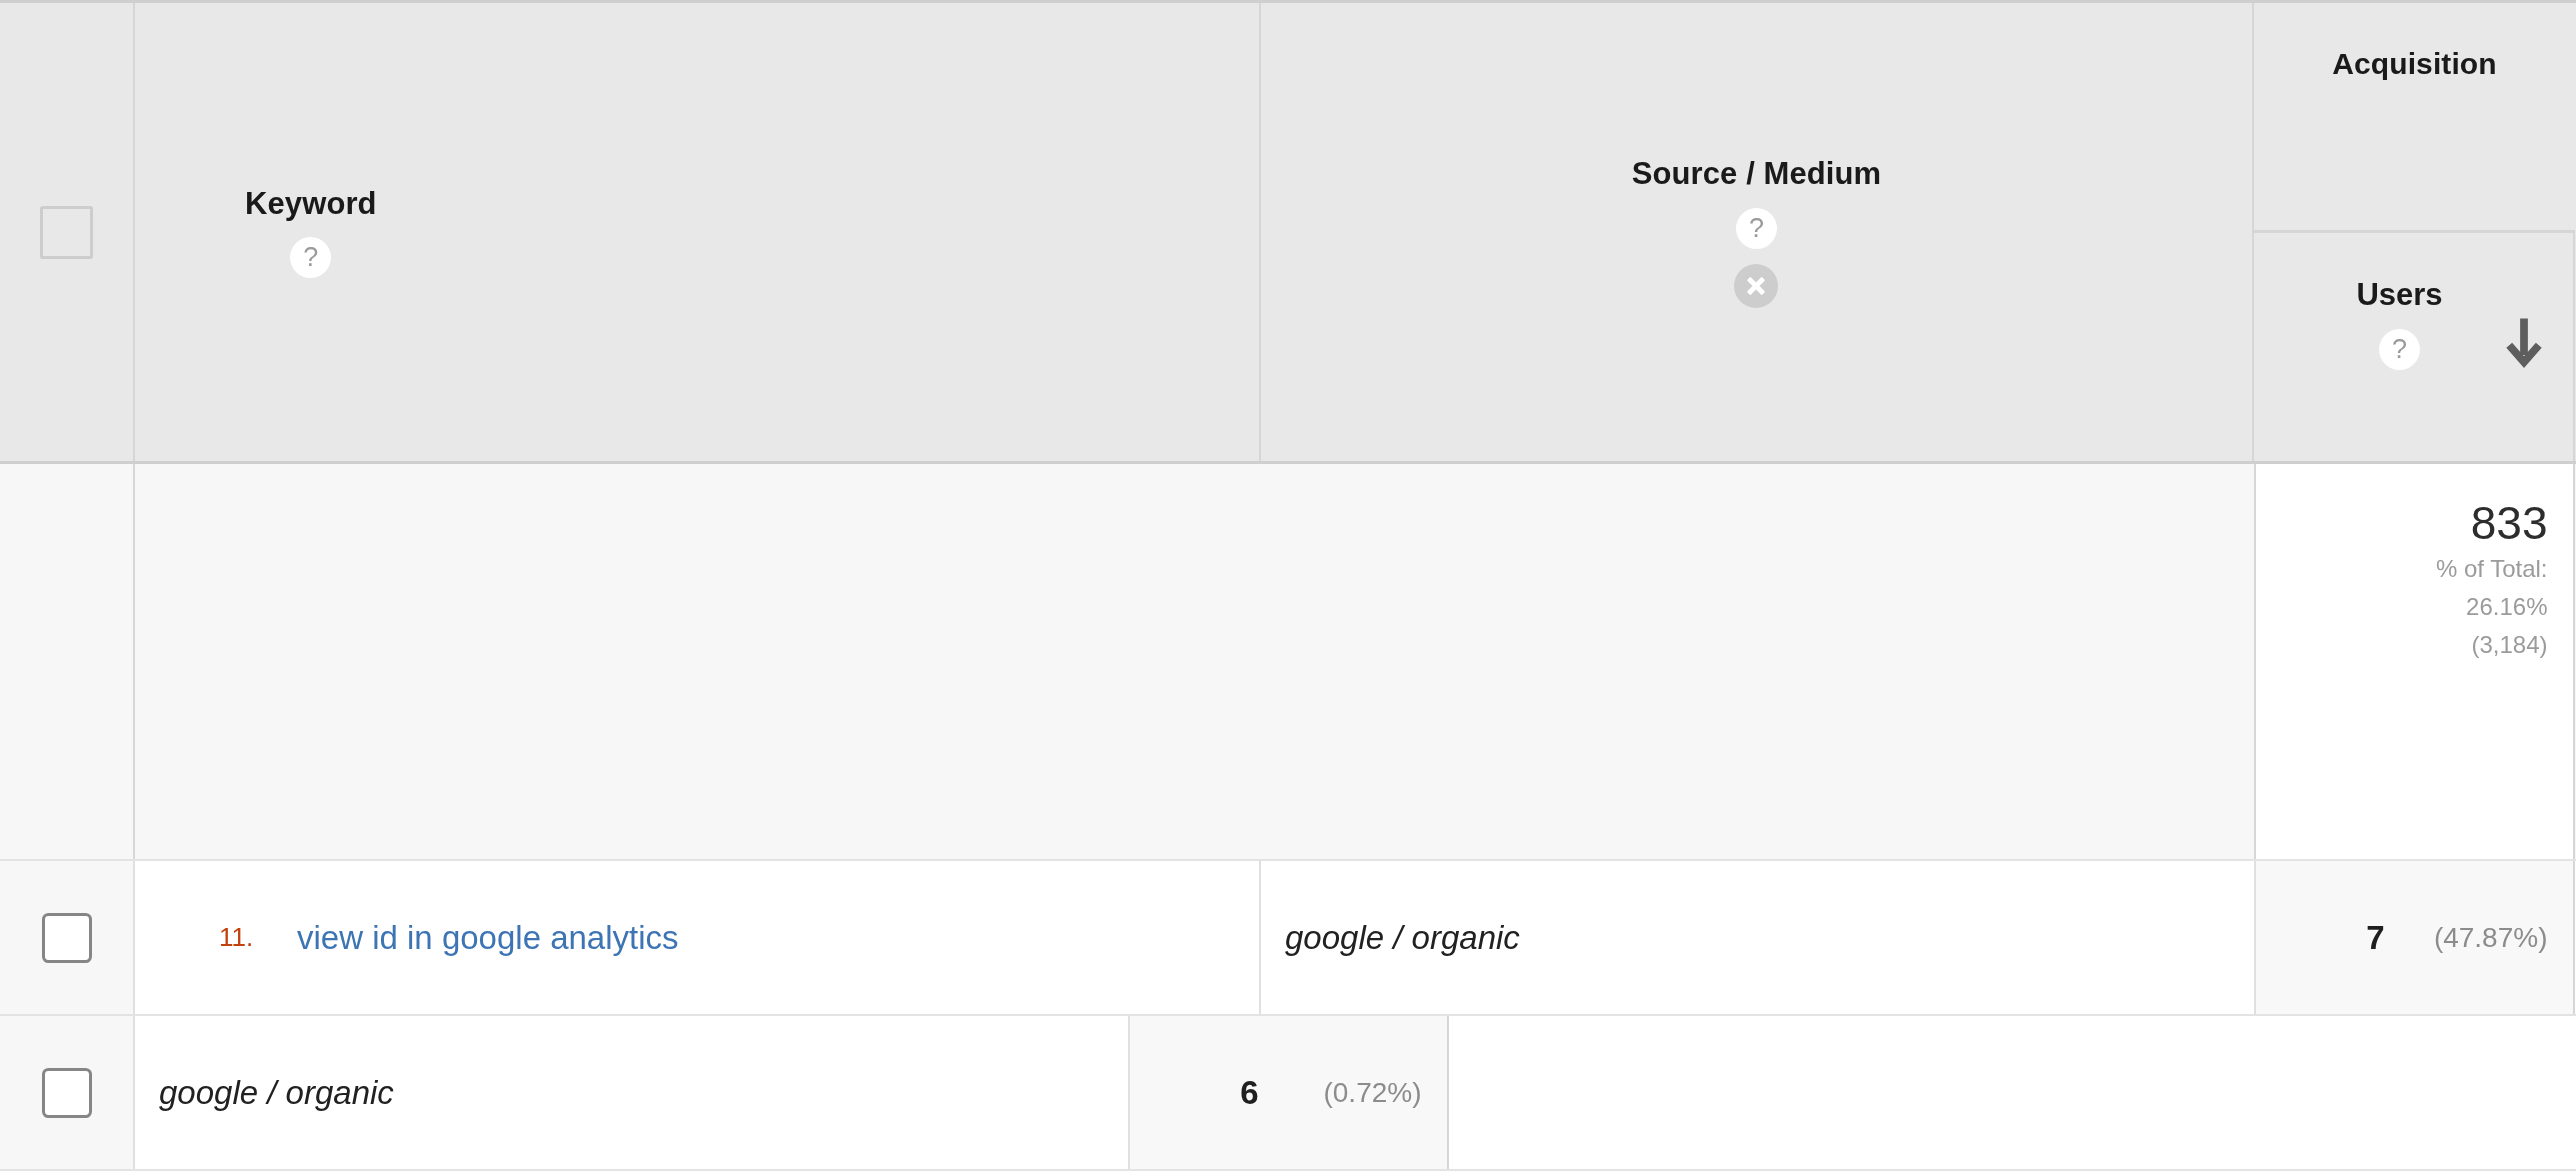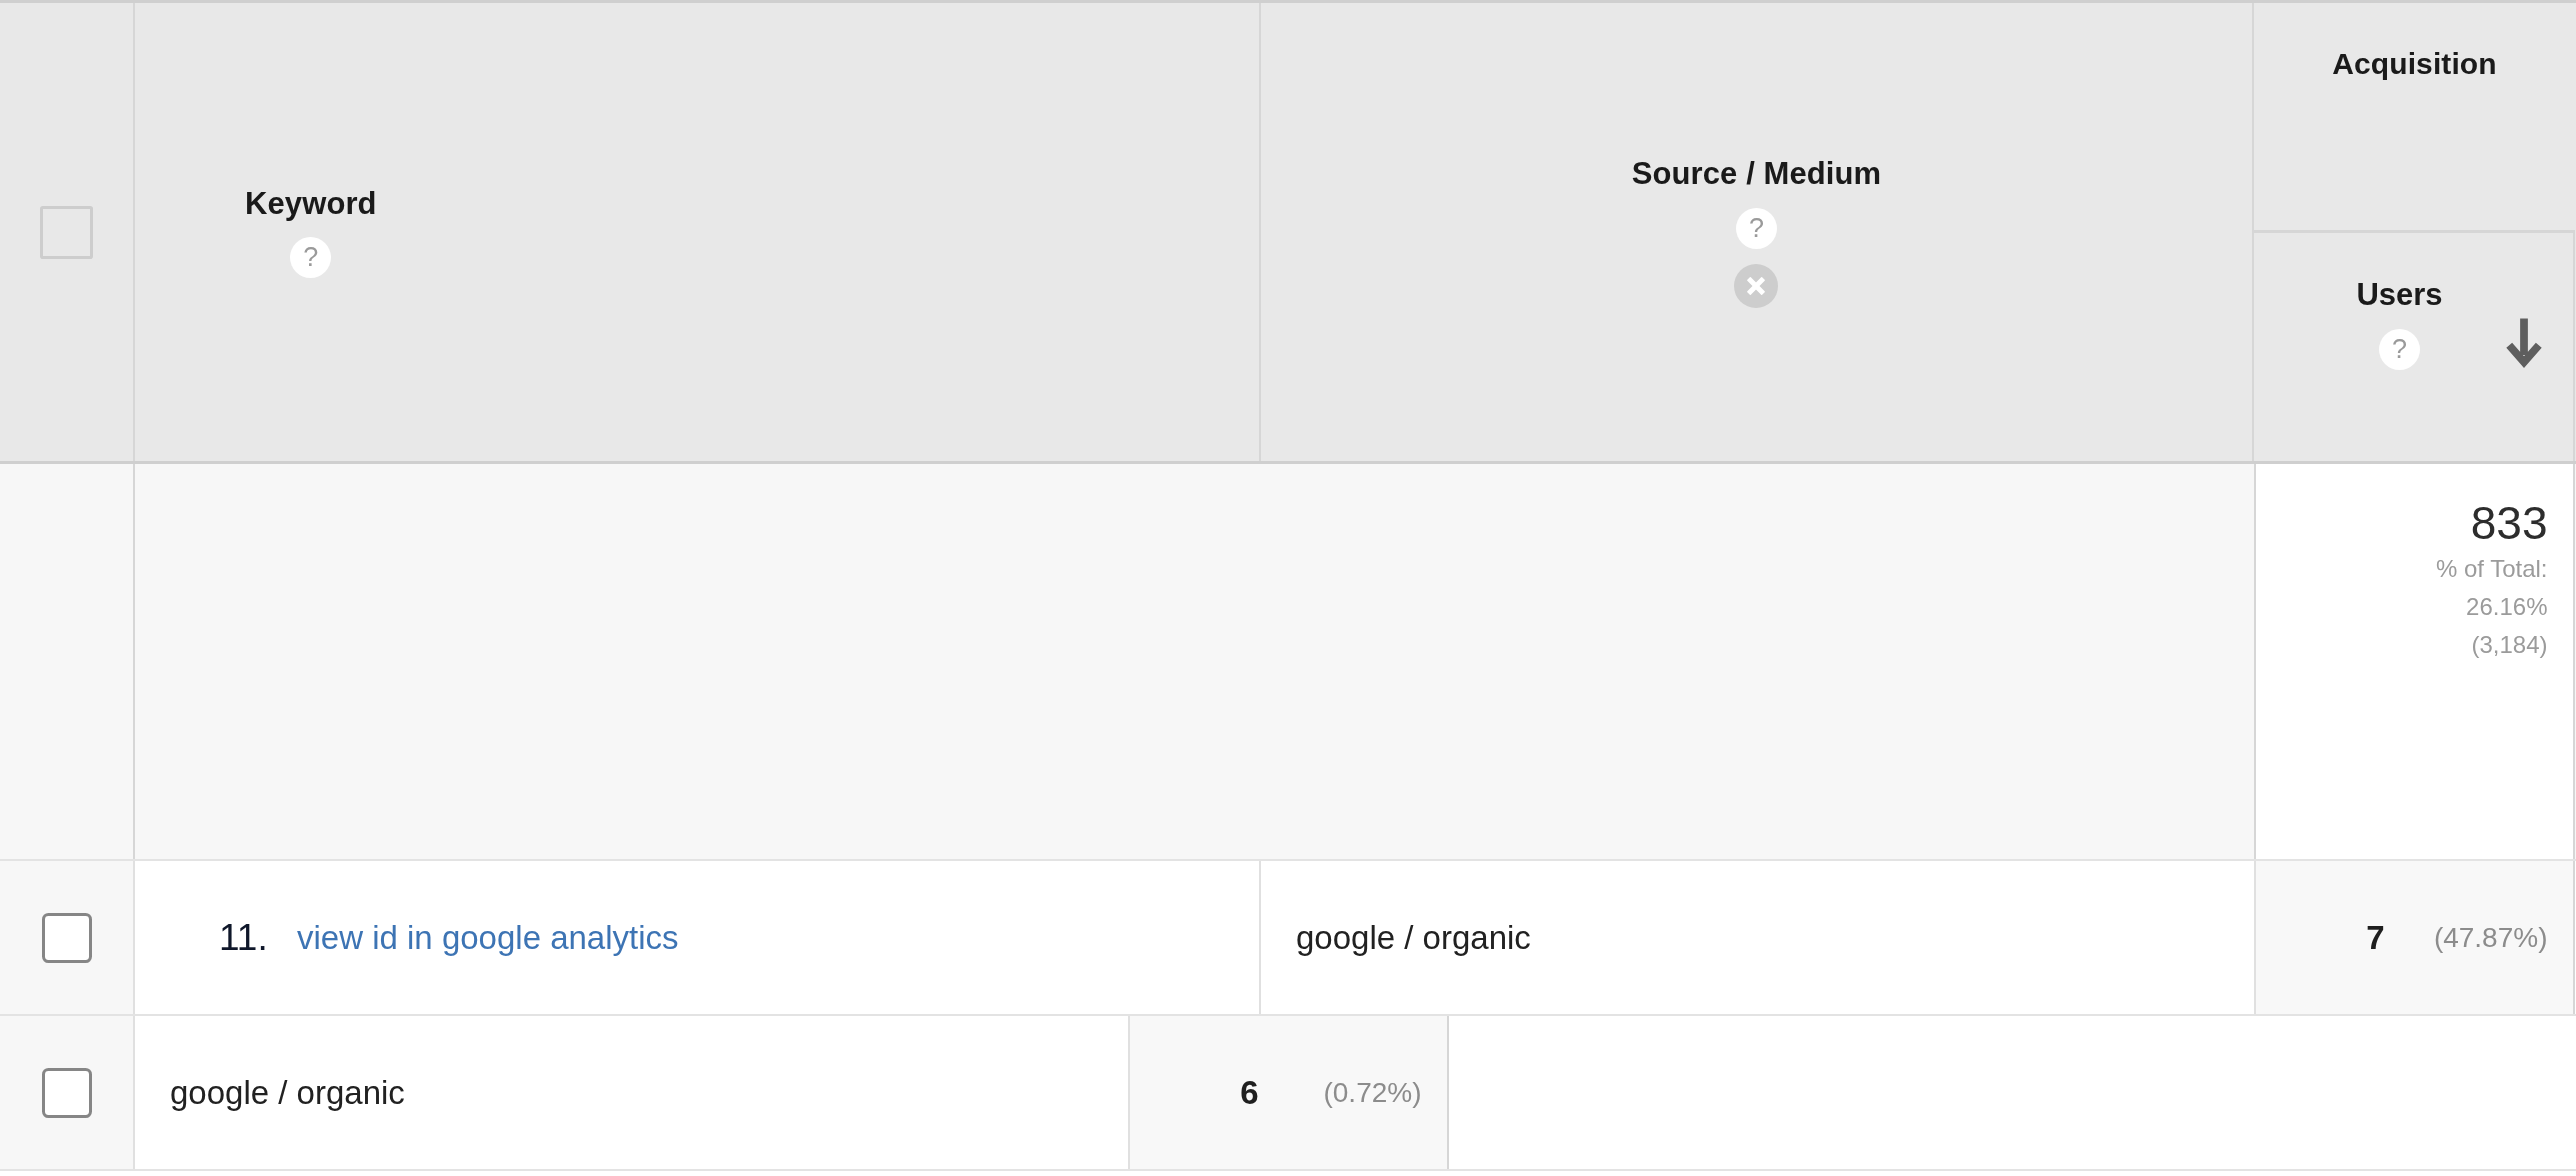--- a/index.html
+++ b/index.html
@@ -229,43 +229,44 @@
     justify-content: center;
     background: #f7f7f7;
     border-right: 2.8px solid #e0e0e0;
   }
   .td.col-keyword {
     border-right: 2.8px solid #e0e0e0;
     padding-left: 84px;
     gap: 0;
   }
   .td.col-source {
-    padding-left: 35px;
+    padding-left: 24px;
+    font-style: italic;
   }
   .td.col-users {
     background: #f8f8f8;
     border-left: 2.8px solid #e0e0e0;
     border-right: 2.8px solid #d6d6d6;
     justify-content: flex-end;
     padding-right: 25.5px;
     gap: 21px;
   }
 
   .row-checkbox {
     width: 50px;
     height: 50px;
     border: 3.5px solid #868686;
     border-radius: 6.4px;
     background: #ffffff;
     box-sizing: border-box;
   }
 
   .row-index {
-    font-size: 37px;
-    color: #0f172a;
+    font-size: 26px;
+    color: #c2410c;
     width: 78px;
     flex: 0 0 78px;
   }
   .row-keyword {
     font-size: 33px;
     color: #3d74b4;
   }
   .row-source {
     font-size: 33px;
     color: #212121;

